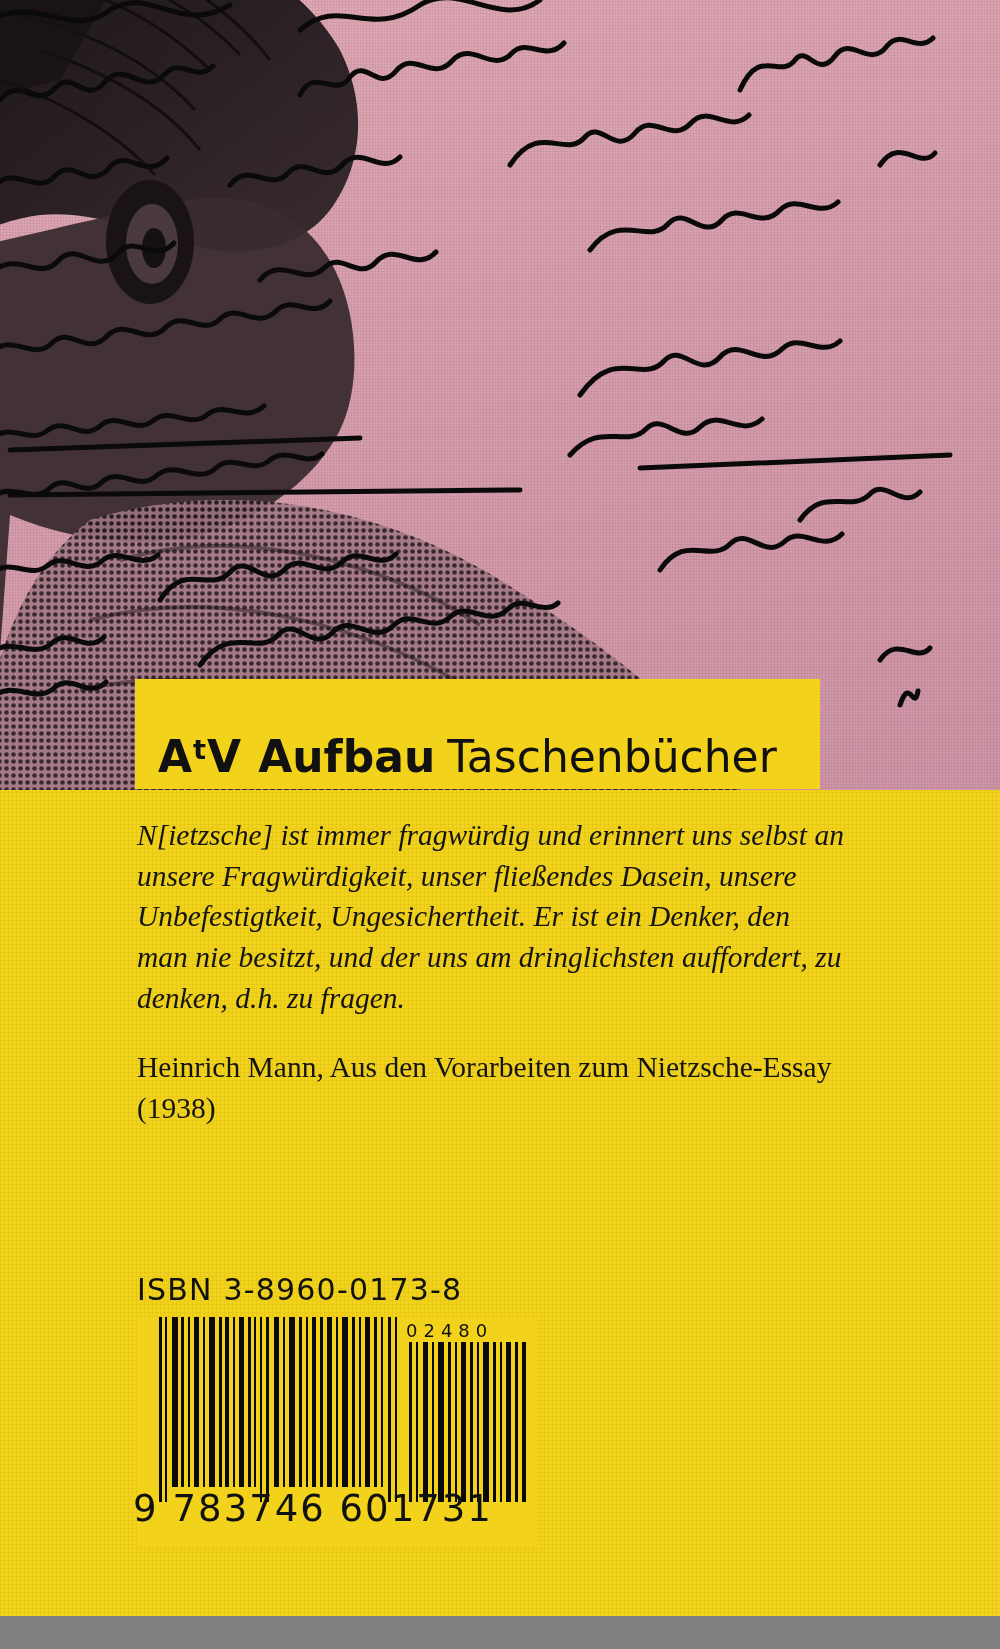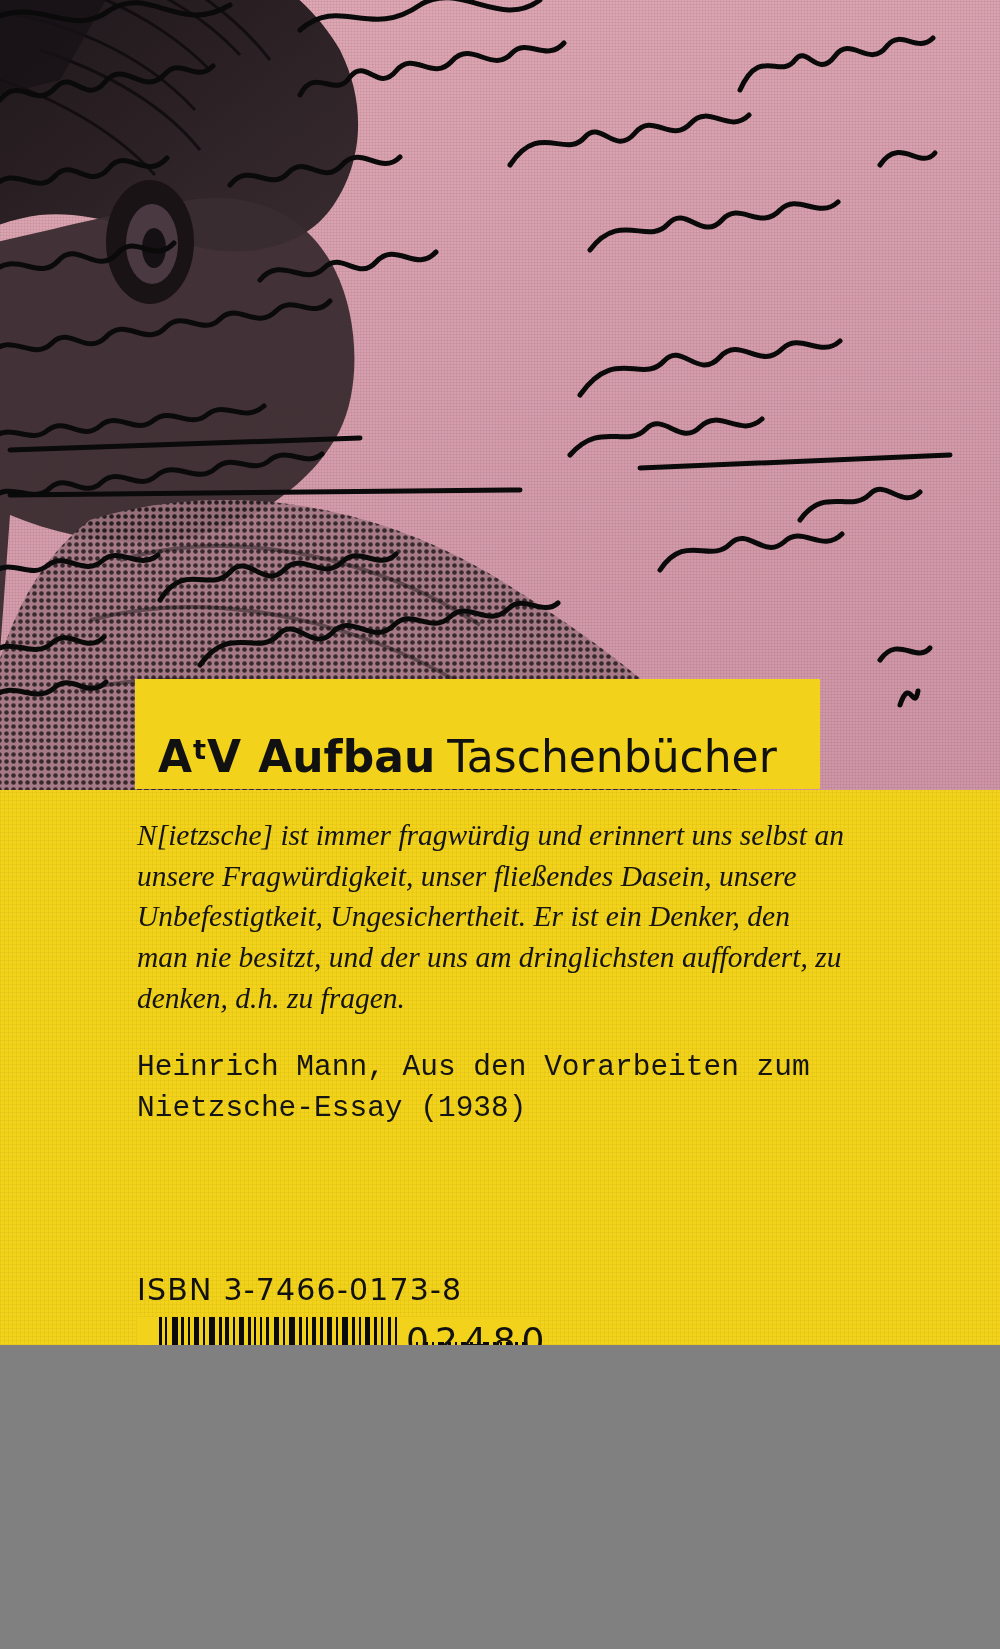--- a/index.html
+++ b/index.html
@@ -6,21 +6,21 @@
     margin: 0;
     padding: 0;
     background: #808080;
   }
   body {
     font-family: "Liberation Serif", serif;
   }
   .page {
     position: relative;
     width: 1000px;
-    height: 1345px;
+    height: 1616px;
     overflow: hidden;
     background: #bef264;
   }
 
   
   .cover-art {
     position: absolute;
     left: 0;
     top: 0;
     width: 1000px;
@@ -119,21 +119,21 @@
     line-height: 1.38;
     color: #141414;
     text-align: left;
     font-style: italic;
   }
   .attribution {
     position: absolute;
     left: 137px;
     top: 1047px;
     width: 740px;
-    font-family: Liberation Mono, monospace;
+    font-family: Liberation Serif, serif;
     font-size: 29.5px;
     line-height: 1.38;
     color: #141414;
   }
 
   
   .isbn-text {
     position: absolute;
     left: 137px;
     top: 1272px;
@@ -157,21 +157,21 @@
   }
   .bars-main { left: 20px; width: 245px; }
   .bars-addon { left: 270px; width: 125px; height: 160px; top: 25px; }
   .bars-main svg, .bars-addon svg { display:block; width:100%; height:100%; }
 
   .addon-digits {
     position: absolute;
     left: 406px;
     top: 1320px;
     font-family: "DejaVu Sans", sans-serif;
-    font-size: 36px;
+    font-size: 18px;
     letter-spacing: 6px;
     color: #111;
   }
   .ean-digits {
     position: absolute;
     left: 133px;
     top: 1487px;
     font-family: "DejaVu Sans", sans-serif;
     font-size: 37px;
     letter-spacing: 2px;
@@ -314,21 +314,21 @@
     <span class="atv"><span>A</span><sup>t</sup><span>V</span></span><span class="aufbau">Aufbau</span><span class="taschen">Taschenbücher</span>
   </div>
 
   <div class="lower">
     <div class="texture"></div>
   </div>
 
   <div class="blurb">N[ietzsche] ist immer fragwürdig und erinnert uns selbst an unsere Fragwürdigkeit, unser fließendes Dasein, unsere Unbefestigtkeit, Ungesichertheit. Er ist ein Denker, den man nie besitzt, und der uns am dringlichsten auffordert, zu denken, d.h. zu fragen.</div>
   <div class="attribution">Heinrich Mann, Aus den Vorarbeiten zum Nietzsche-Essay (1938)</div>
 
-  <div class="isbn-text">ISBN 3-7466-0173-8</div>
+  <div class="isbn-text">ISBN 3-8960-0173-8</div>
 
   <div class="barcode-block">
     <div class="bars-main">
       <svg viewBox="0 0 245 185" preserveAspectRatio="none">
         <rect x="0" y="0" width="245" height="185" fill="#f2d21a"></rect>
         <g fill="#0a0a0a">
           <rect x="2" y="0" width="3" height="185"></rect>
           <rect x="8" y="0" width="2" height="185"></rect>
           <rect x="15" y="0" width="6" height="170"></rect>
           <rect x="24" y="0" width="3" height="170"></rect>

